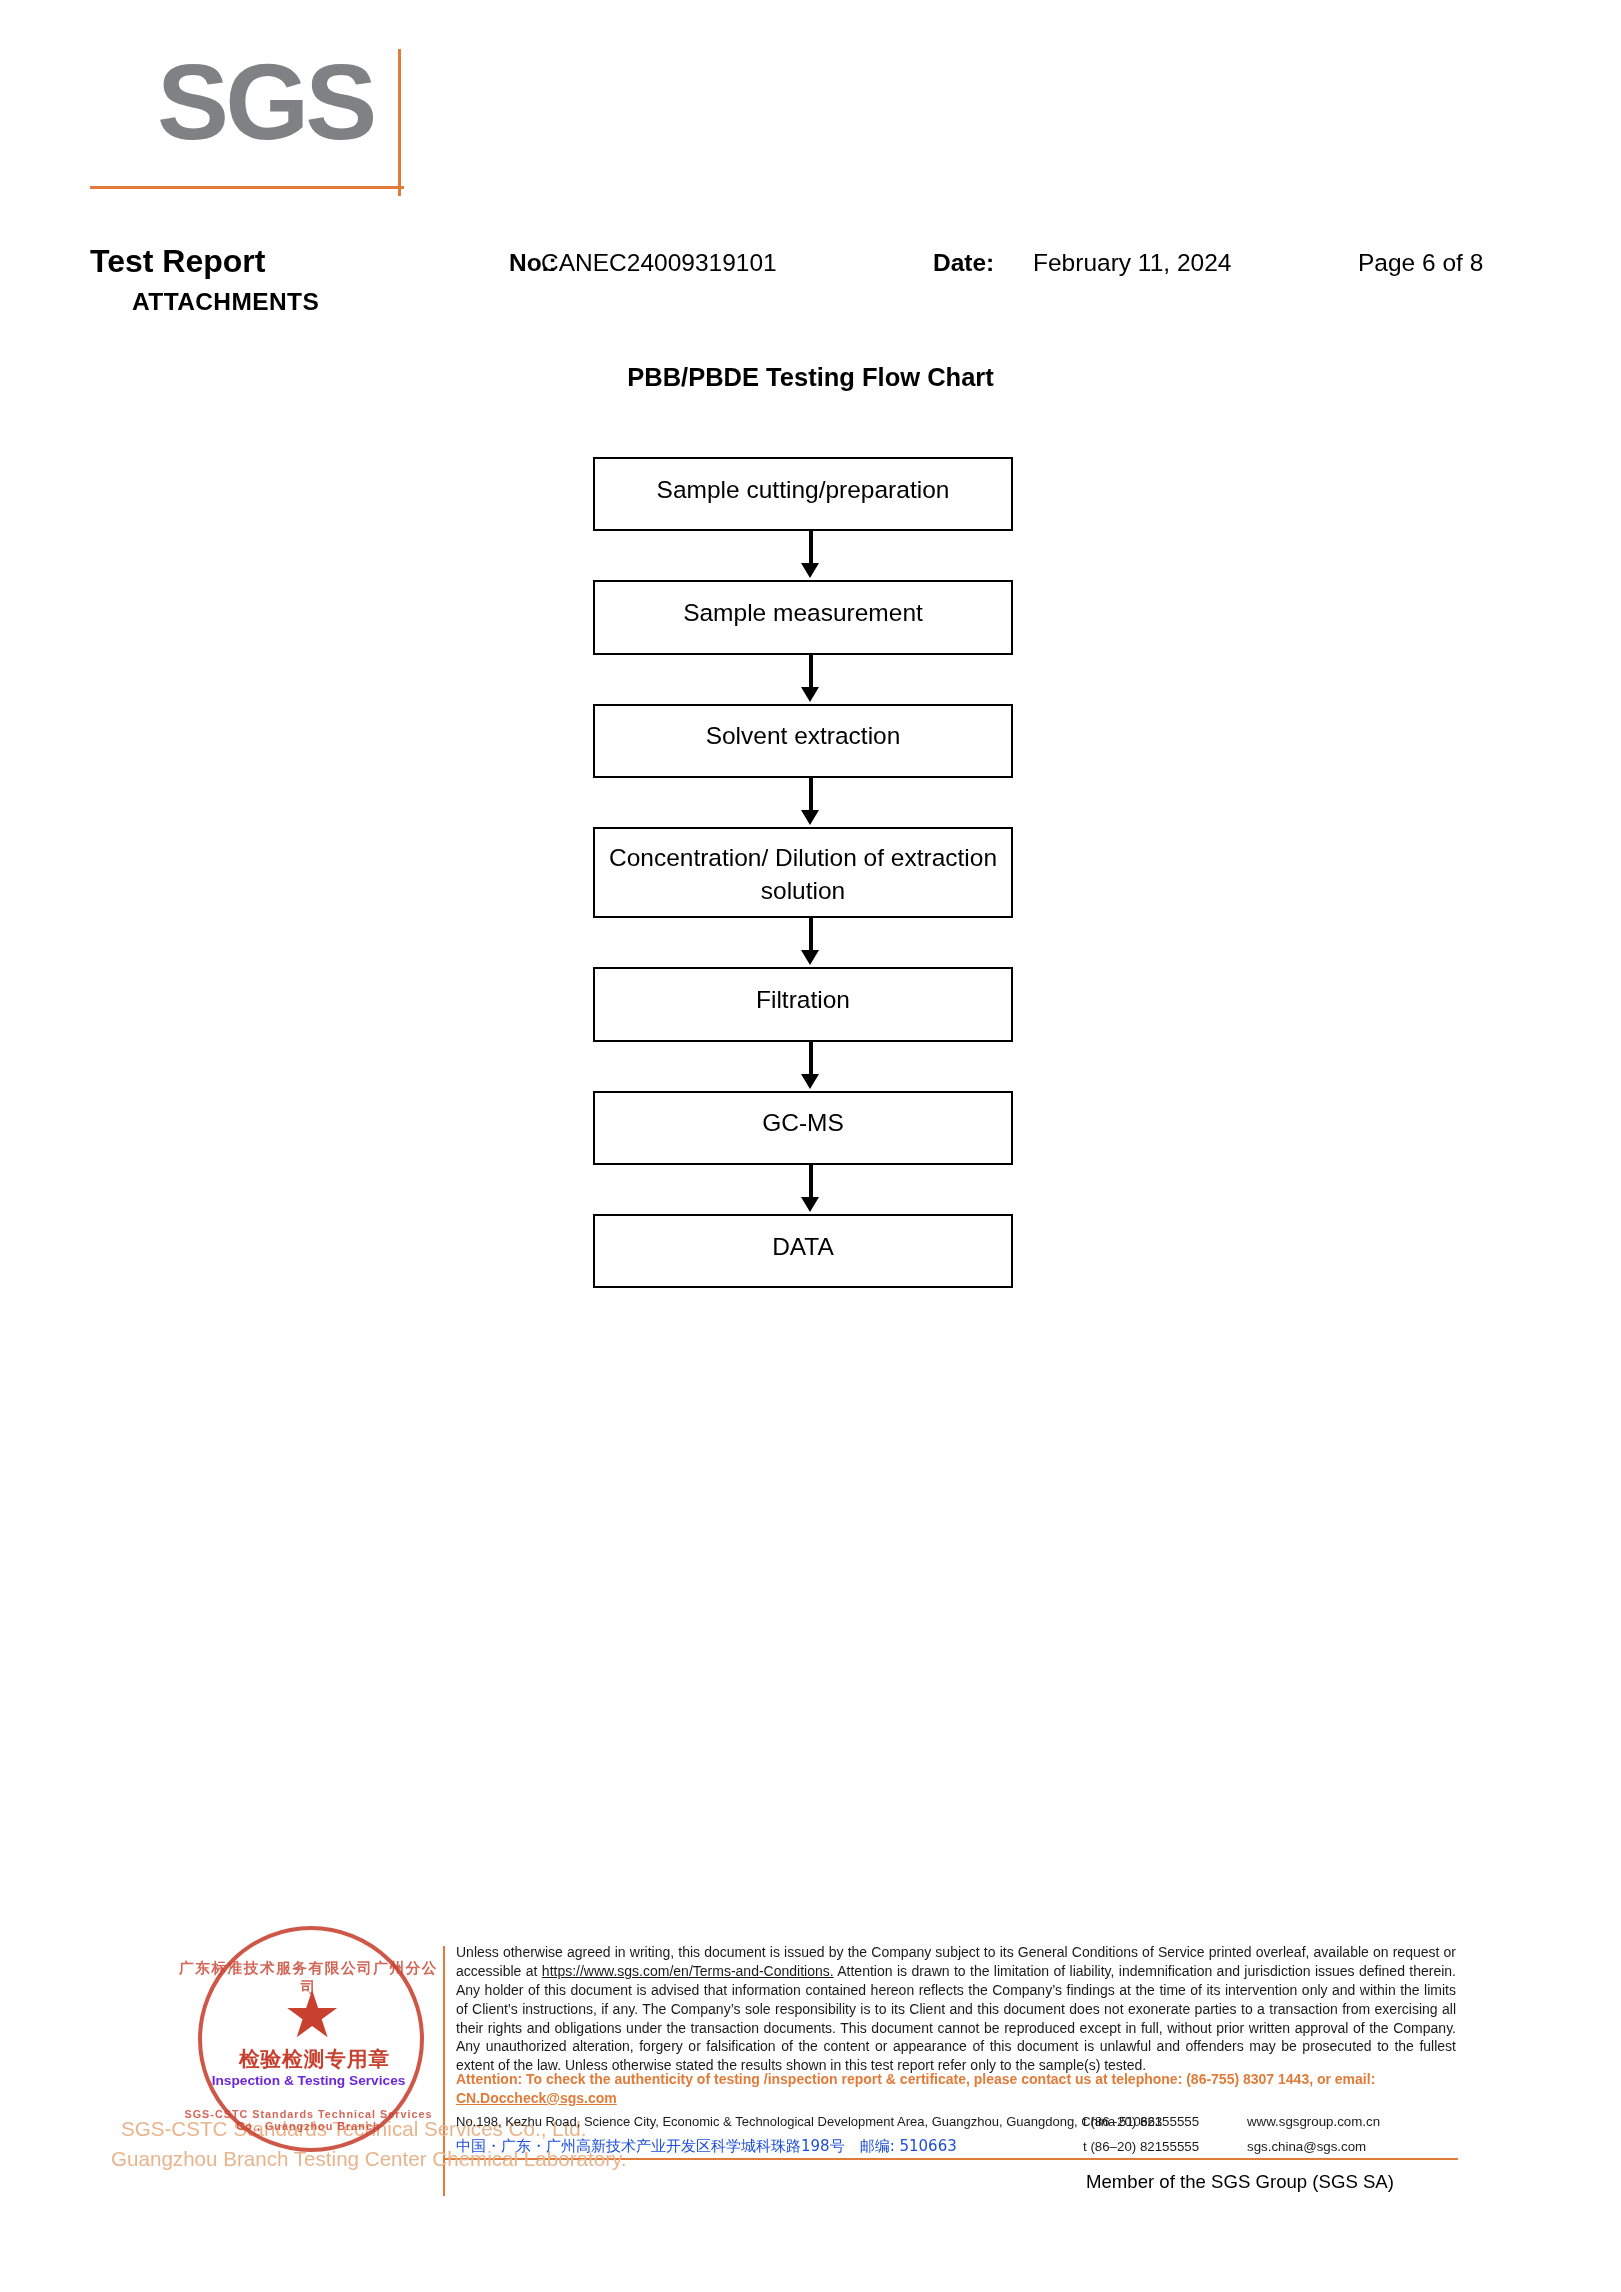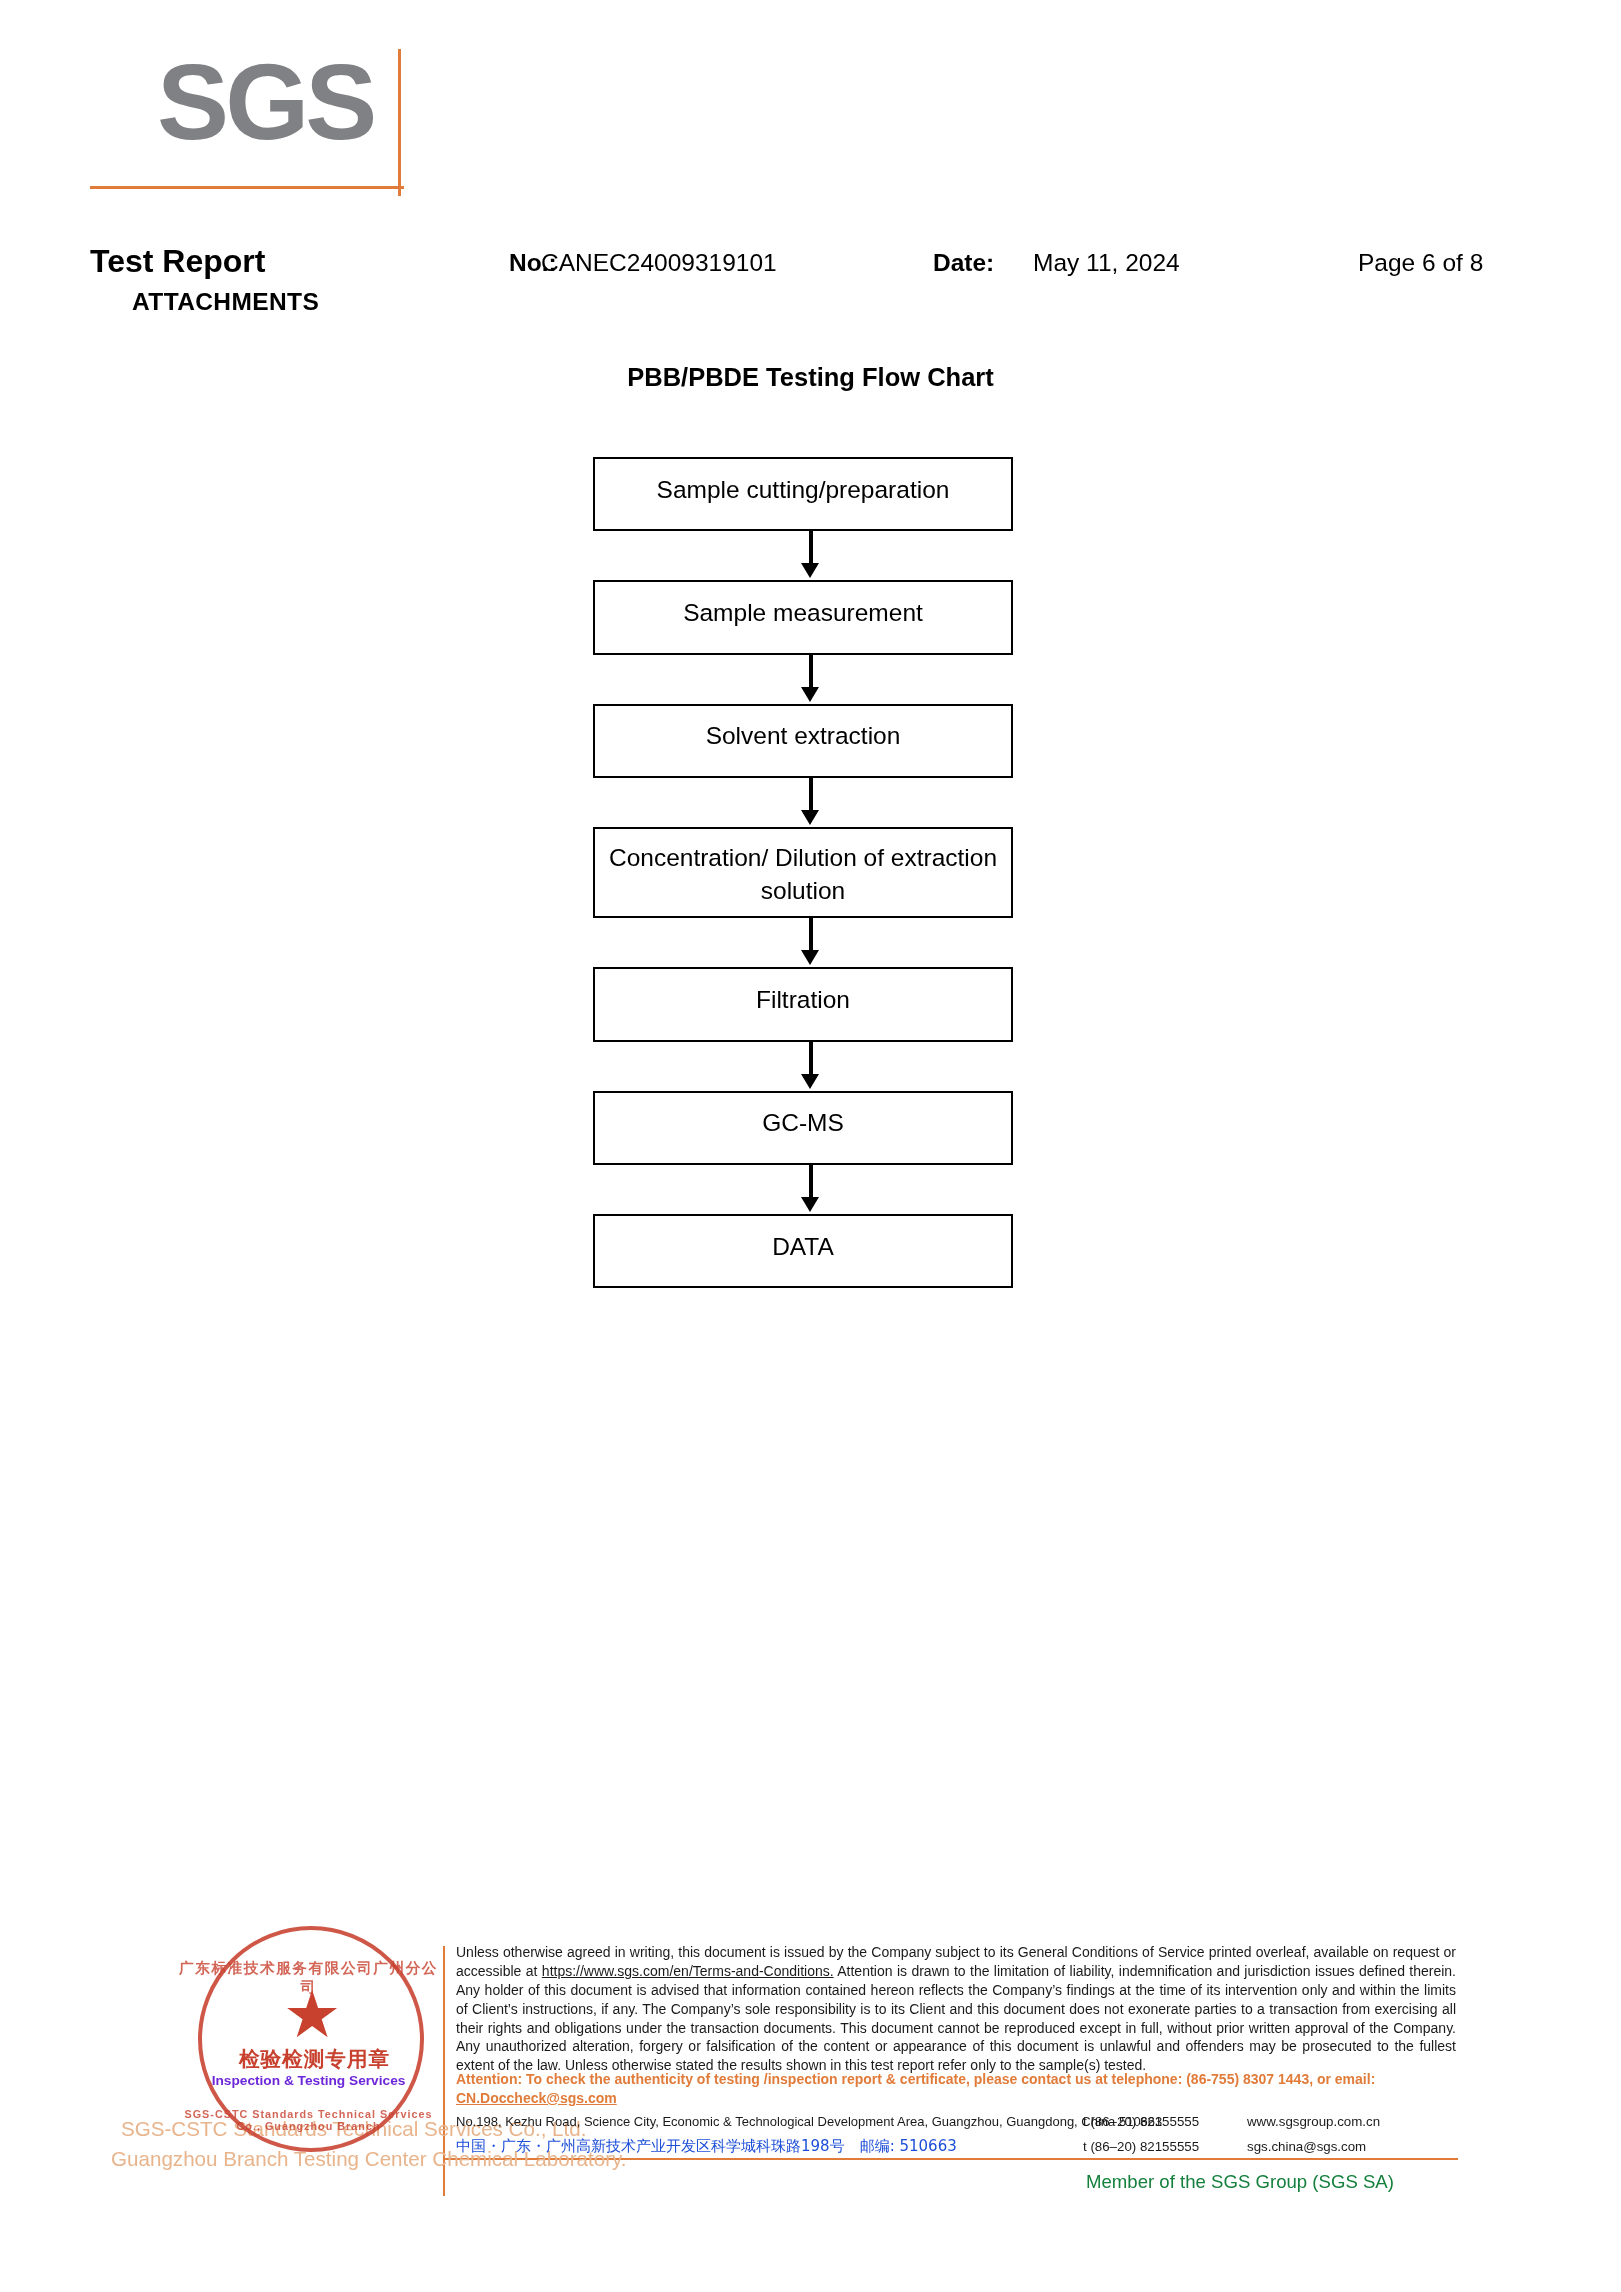--- a/index.html
+++ b/index.html
@@ -305,42 +305,42 @@
     position: absolute;
     left: 1247px; top: 2139px;
     font-size: 13.3px;
     color: #1a1a1a;
     white-space: nowrap;
   }
   #member-line {
     position: absolute;
     left: 1086px; top: 2171px;
     font-size: 18.6px;
-    color: #15803d;
+    color: #000000;
     white-space: nowrap;
   }
 </style>
 </head>
 <body>
 
 <div id="page">
 
   <div id="logo-area">
     <div id="logo-text">SGS</div>
     <div id="logo-hline"></div>
     <div id="logo-vline"></div>
   </div>
 
   <div id="title-row">
     <div id="doc-title">Test Report</div>
     <div id="doc-subtitle">ATTACHMENTS</div>
     <div id="no-label">No.:</div>
     <div id="no-value">CANEC24009319101</div>
     <div id="date-label">Date:</div>
-    <div id="date-value">May 11, 2024</div>
+    <div id="date-value">February 11, 2024</div>
     <div id="page-number">Page 6 of 8</div>
   </div>
 
   <div id="flow-title">PBB/PBDE Testing Flow Chart</div>
 
   <div id="flow-chart">
     <div class="flow-node">Sample cutting/preparation</div>
     <div class="flow-arrow">
         <div class="shaft"></div>
         <div class="head"></div>

